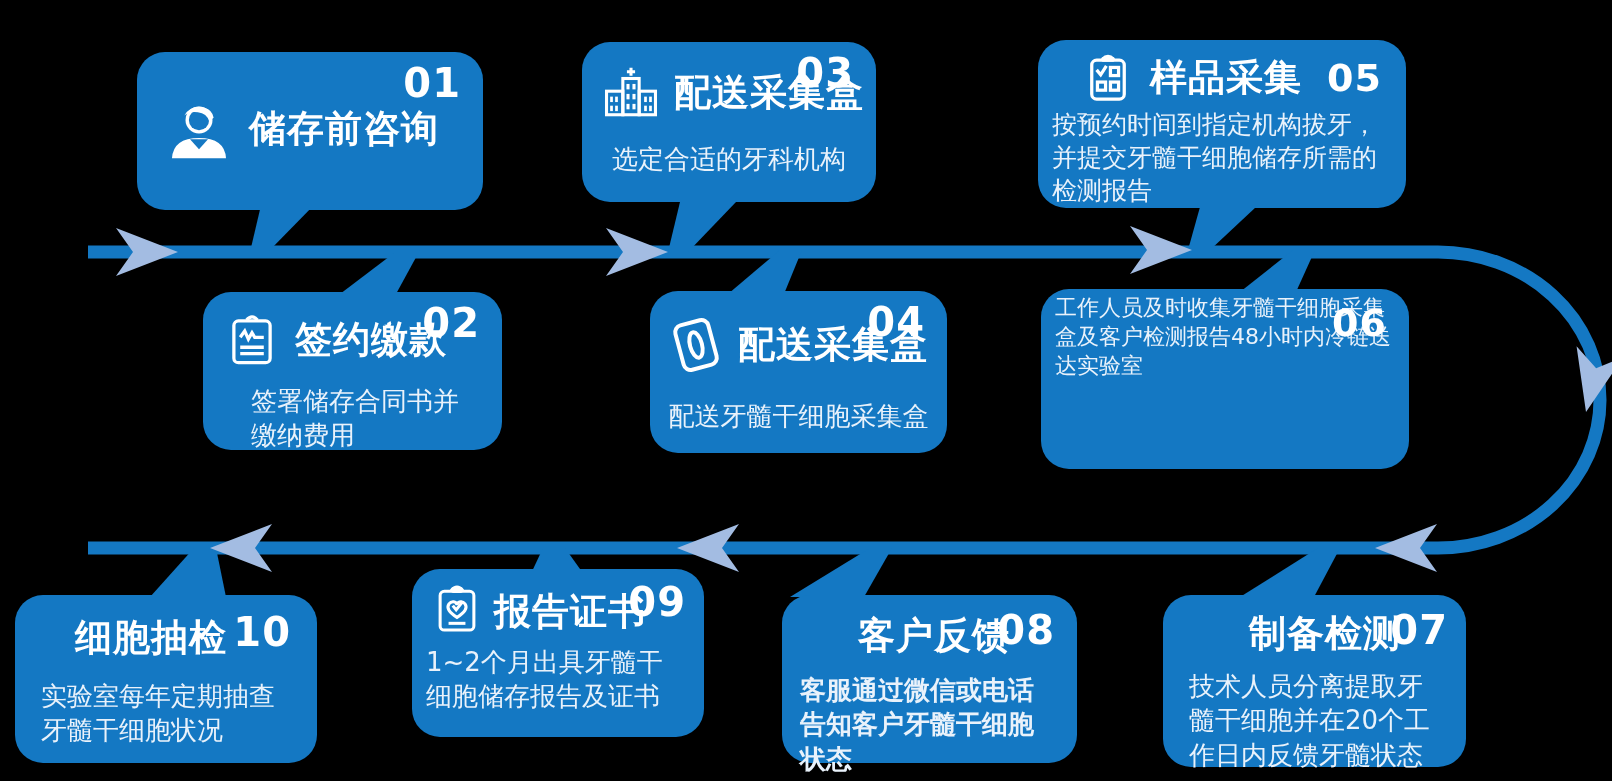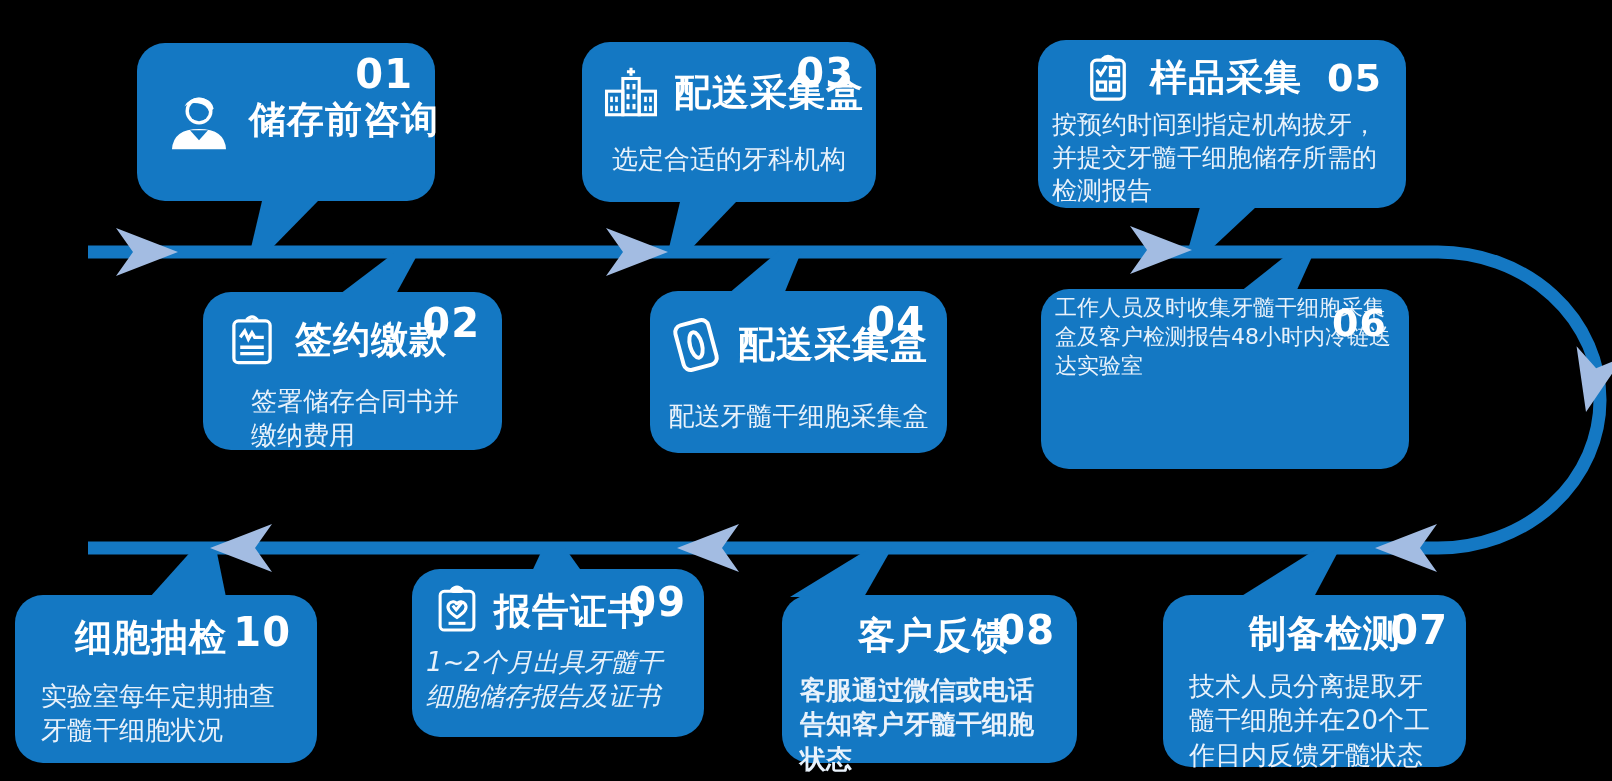--- a/index.html
+++ b/index.html
@@ -20,21 +20,21 @@
     position:absolute;top:8px;right:22px;font-size:40px;font-weight:bold;color:#fff;
     letter-spacing:1px;
   }
   .head{display:flex;align-items:center;}
   .icon{flex:0 0 auto;display:block;}
   .title{font-size:37px;font-weight:bold;letter-spacing:1px;white-space:nowrap;}
   .desc{font-size:26px;line-height:1.32;color:#e9f2fb;}
   .center{text-align:center;}
 
   
-  .b1 {left:137px; top:43px;  width:298px;height:158px;}
+  .b1 {left:137px; top:52px;  width:346px;height:158px;}
   .b1 .head{margin:38px 0 0 26px;} .b1 .icon{margin-right:14px;}
   .b3 {left:582px; top:42px;  width:294px;height:160px;}
   .b3 .head{margin:22px 0 0 18px;} .b3 .icon{margin-right:12px;}
   .b3 .desc{margin-top:20px;}
   .b5 {left:1038px;top:40px;  width:368px;height:168px;}
   .b5 .head{margin:12px 0 0 44px;} .b5 .icon{margin-right:16px;}
   .b5 .num{top:16px;right:24px;font-size:38px;}
   .b5 .desc{margin:4px 12px 0 14px;font-size:25px;}
   .b2 {left:203px; top:292px; width:299px;height:158px;}
   .b2 .head{margin:18px 0 0 20px;} .b2 .icon{margin-right:14px;}
@@ -46,21 +46,21 @@
   .b6 .head{margin:10px 0 0 44px;} .b6 .icon{margin-right:18px;}
   .b6 .num{top:12px;right:22px;font-size:38px;}
   .b6 .desc{margin:4px 10px 0 14px;font-size:22px;}
   .b10{left:15px;  top:595px; width:302px;height:168px;}
   .b10 .head{margin:18px 0 0 60px;}
   .b10 .num{top:14px;right:26px;}
   .b10 .desc{margin:16px 0 0 26px;width:244px;}
   .b9 {left:412px; top:569px; width:292px;height:168px;}
   .b9 .head{margin:12px 0 0 18px;align-items:flex-end;} .b9 .icon{margin-right:10px;}
   .b9 .num{top:10px;right:18px;}
-  .b9 .desc{margin:8px 0 0 14px;width:262px;font-style:italic;}
+  .b9 .desc{margin:8px 0 0 14px;width:262px;}
   .b8 {left:782px; top:595px; width:295px;height:168px;}
   .b8 .head{margin:16px 0 0 76px;}
   .b8 .num{top:12px;right:22px;}
   .b8 .desc{margin:12px 0 0 18px;width:244px;font-weight:bold;}
   .b7 {left:1163px;top:595px; width:303px;height:172px;}
   .b7 .head{margin:14px 0 0 86px;}
   .b7 .num{top:12px;right:18px;}
   .b7 .desc{margin:10px 0 0 26px;width:252px;}
 </style>
 </head>

